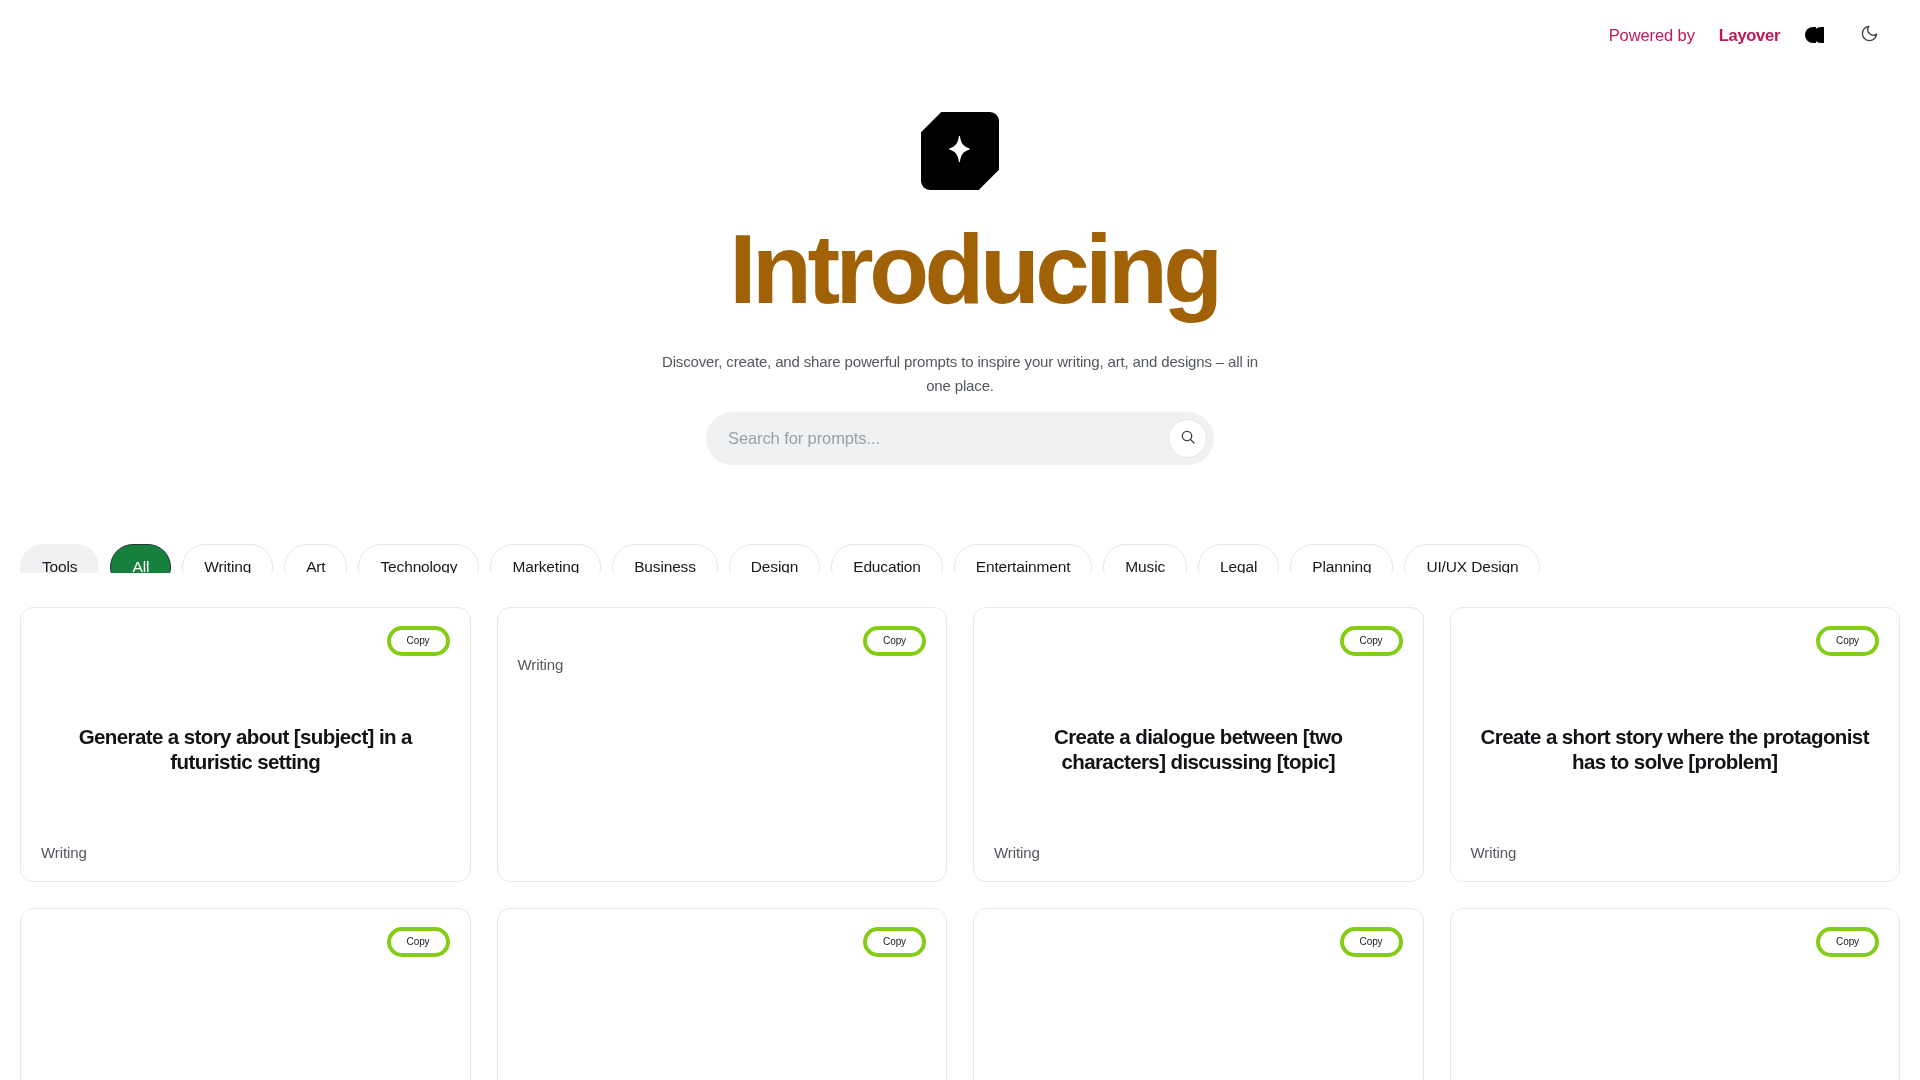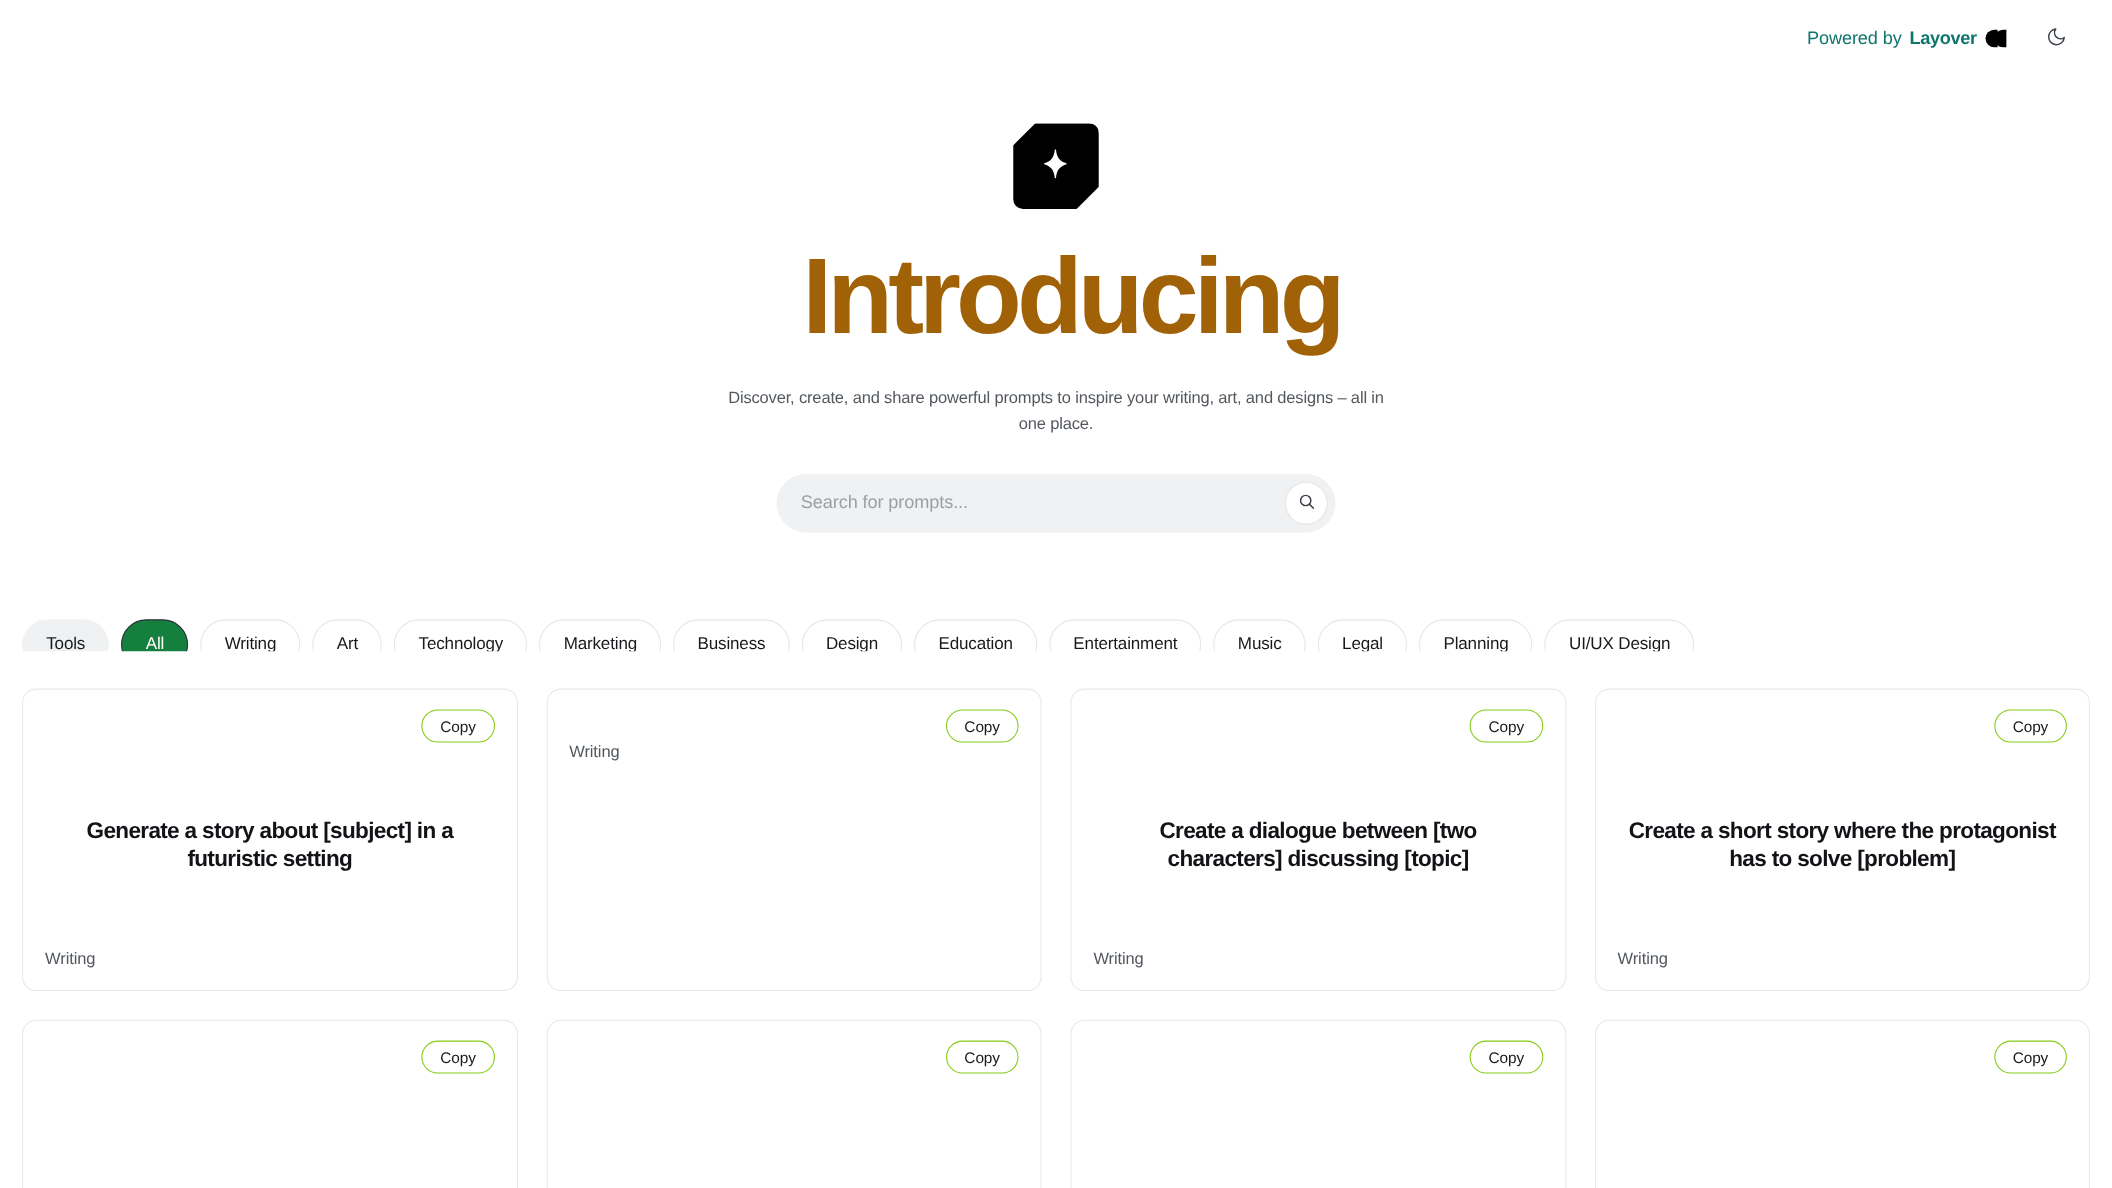--- a/index.html
+++ b/index.html
@@ -24,23 +24,23 @@
     display: flex;
     align-items: center;
     justify-content: flex-end;
     padding: 0 36px 0 0;
     gap: 30px;
   }
 
   .powered-by {
     display: flex;
     align-items: center;
-    gap: 7px;
+    gap: 24px;
     font-size: 16.5px;
-    color: #0f766e;
+    color: #be185d;
     letter-spacing: -0.1px;
   }
   .powered-by .pb-prefix { font-weight: 400; }
   .powered-by .pb-brand  { font-weight: 700; letter-spacing: -0.3px; }
 
   .layover-mark {
     display: inline-block;
     width: 19px;
     height: 16px;
     position: relative;
@@ -105,21 +105,21 @@
     max-width: 600px;
     font-size: 15px;
     line-height: 1.58;
     color: #53585e;
     font-weight: 400;
     letter-spacing: -0.15px;
   }
 
   
   .search-wrap {
-    margin: 33px auto 0;
+    margin: 14px auto 0;
     width: 508px;
     height: 53px;
     background: #f0f1f2;
     border-radius: 999px;
     display: flex;
     align-items: center;
     padding: 0 7px 0 22px;
     position: relative;
   }
   .search-input {
@@ -208,22 +208,22 @@
     position: relative;
     overflow: hidden;
   }
 
   .copy-btn {
     align-self: flex-end;
     height: 30px;
     padding: 0 16px;
     border-radius: 999px;
     background: #ffffff;
-    border: 1px solid #84cc16;
-    font-size: 14px;
+    border: 4px solid #84cc16;
+    font-size: 10px;
     font-weight: 400;
     color: #17191c;
     cursor: pointer;
     font-family: "Liberation Sans", sans-serif;
     letter-spacing: -0.1px;
     flex: none;
   }
 
   .card-body {
     flex: 1;

